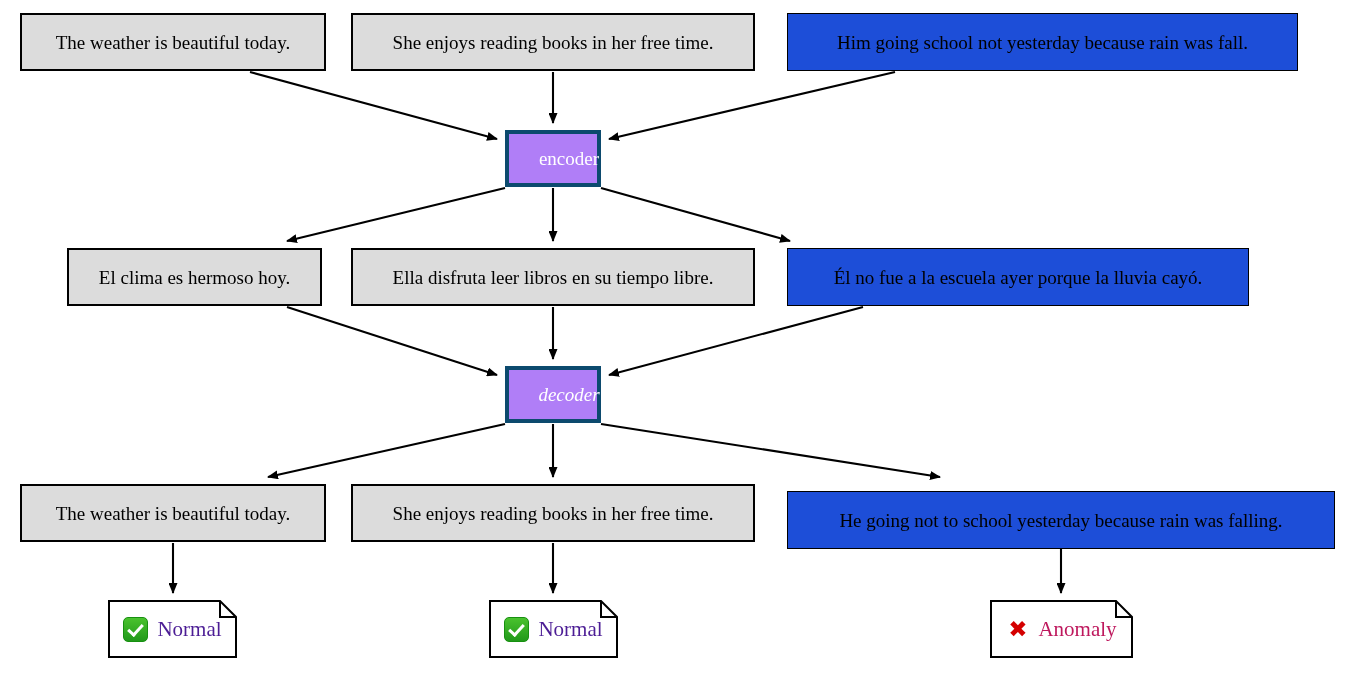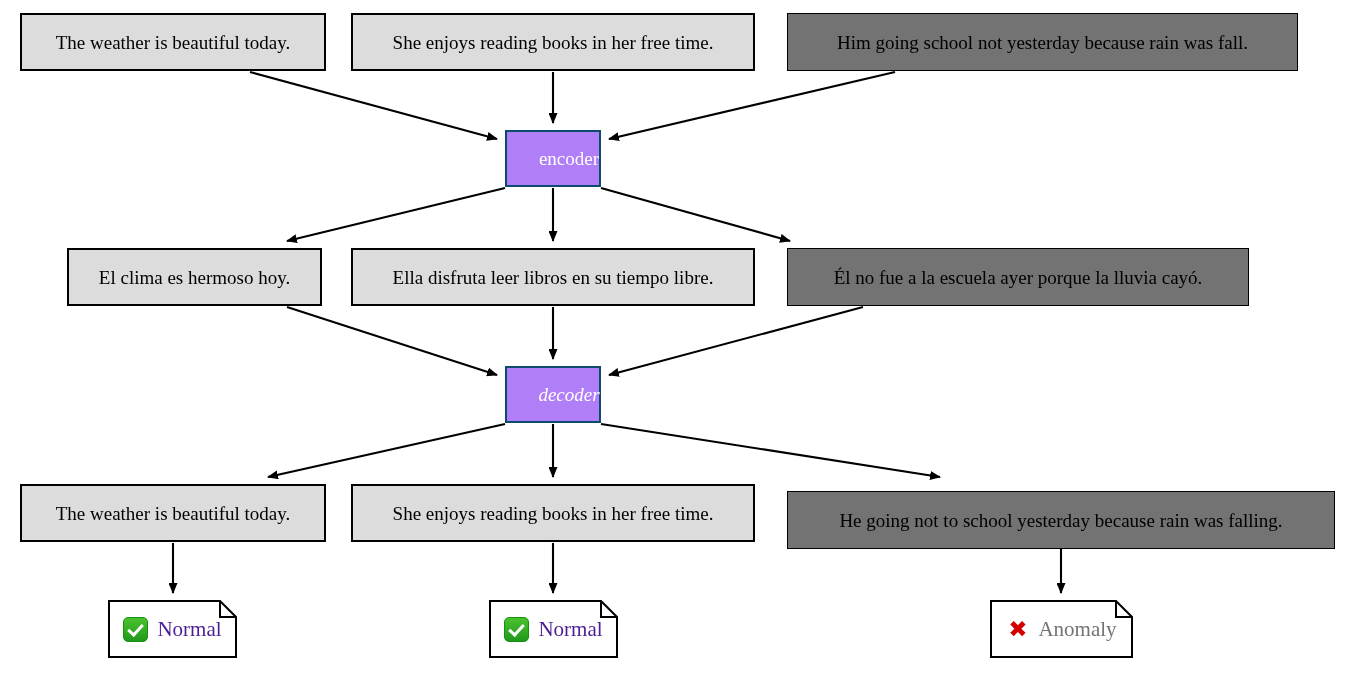--- a/index.html
+++ b/index.html
@@ -32,26 +32,26 @@
     font-size: 19px;
     color: #000000;
     white-space: nowrap;
     line-height: 1;
   }
   .box-gray {
     background: #dcdcdc;
     border: 2px solid #000000;
   }
   .box-white {
-    background: #737373;
+    background: #1d4ed8;
     border: 1.5px solid #000000;
   }
   .box-purple {
     background: #b07ef7;
-    border: 2px solid #0c4a6e;
+    border: 4px solid #0c4a6e;
     color: #ffffff;
     font-size: 19px;
     padding-left: 32px;
   }
   .note {
     position: absolute;
     box-sizing: border-box;
     display: flex;
     align-items: center;
     justify-content: center;
@@ -69,21 +69,21 @@
     height: 100%;
   }
   .note-content {
     position: relative;
     display: flex;
     align-items: center;
     gap: 9px;
     z-index: 2;
   }
   .note-normal .note-label { color: #4c1d95; }
-  .note-anomaly .note-label { color: #737373; }
+  .note-anomaly .note-label { color: #be185d; }
   .status-icon {
     display: inline-block;
     width: 23px;
     height: 23px;
     position: relative;
     flex: 0 0 auto;
   }
   .icon-check-box {
     background: linear-gradient(#4ac22e, #21991a);
     border-radius: 5px;

